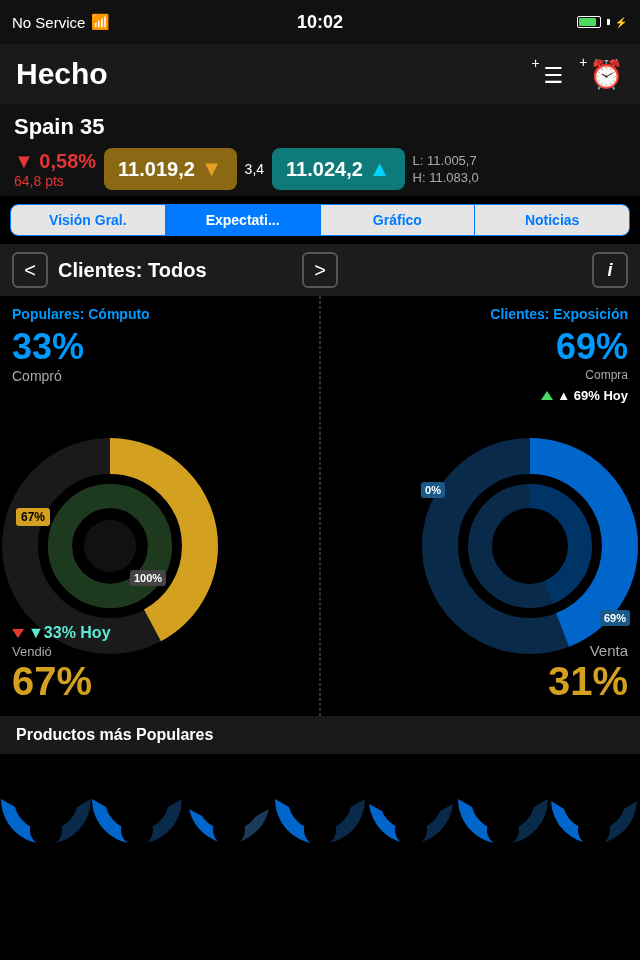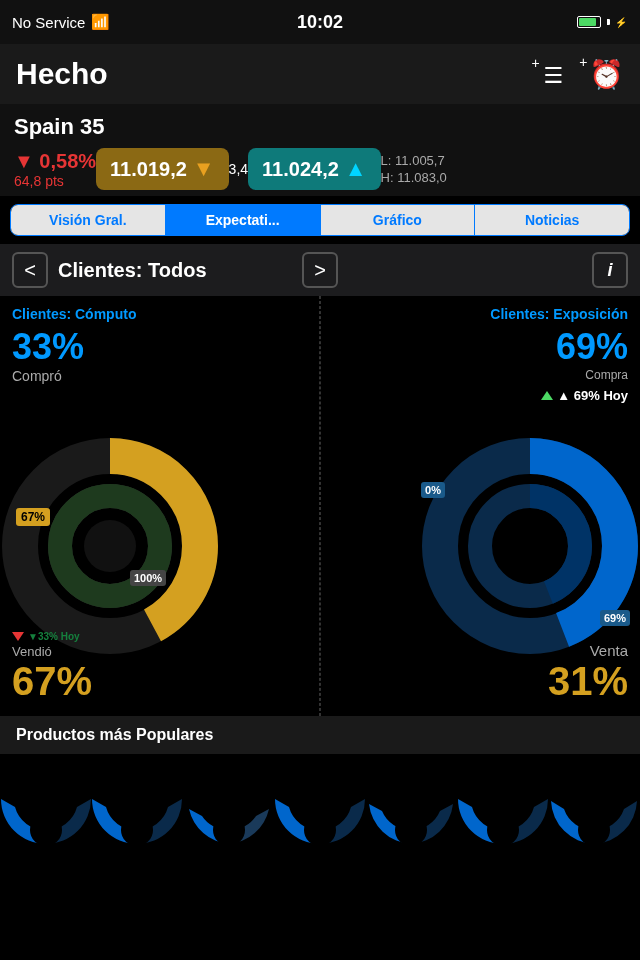--- a/index.html
+++ b/index.html
@@ -308,20 +308,21 @@
     .divider-v {
       position: absolute;
       top: 0; bottom: 0;
       left: 50%;
       border-left: 1px dashed #333;
     }
 
     .stock-prices-row {
       display: flex;
       align-items: center;
+      gap: 8px;
       flex-wrap: wrap;
     }
   </style>
 </head>
 <body>
 
 <div id="status-bar">
   <div class="status-left">
     <span>No Service</span>
     <span>📶</span>
@@ -396,42 +397,42 @@
   </div>
   <div style="flex:1;"></div>
   <div class="info-btn">
     <span style="font-style:italic; font-weight:700;">i</span>
   </div>
 </div>
 
 <div id="chart-area">
 
   <div class="left-panel">
-    <div class="panel-title">Clientes: Cómputo</div>
+    <div class="panel-title">Populares: Cómputo</div>
     <div class="pct-large pct-blue">33%</div>
     <div class="label-small">Compró</div>
 
     <svg width="240" height="240" viewBox="0 0 240 240" style="position:absolute; bottom:50px; left:-10px;">
 
       <circle cx="120" cy="120" r="90" fill="none" stroke="#1a1a1a" stroke-width="36"></circle>
 
       <circle cx="120" cy="120" r="90" fill="none" stroke="#d4a020" stroke-width="36" stroke-dasharray="379 566" stroke-dashoffset="141" transform="rotate(-90 120 120)"></circle>
 
       <circle cx="120" cy="120" r="50" fill="none" stroke="#2a2a2a" stroke-width="24"></circle>
       <circle cx="120" cy="120" r="50" fill="none" stroke="#1e3a1e" stroke-width="24" stroke-dasharray="314 314" stroke-dashoffset="0" transform="rotate(-90 120 120)"></circle>
       <circle cx="120" cy="120" r="26" fill="#111"></circle>
     </svg>
 
     <div style="position:absolute; bottom:190px; left:16px; background:#d4a020; color:#000; font-size:12px; font-weight:700; padding:2px 5px; border-radius:3px;">67%</div>
     <div style="position:absolute; bottom:130px; left:130px; background:#444; color:#fff; font-size:11px; font-weight:700; padding:2px 4px; border-radius:3px;">100%</div>
 
     <div style="position:absolute; bottom:12px; left:12px;">
       <div class="hoy-badge">
         <span class="triangle-down"></span>
-        <span style="font-size:10px; font-weight:700; color:#15803d;">▼33% Hoy</span>
+        <span style="font-size:16px; font-weight:700; color:#5eead4;">▼33% Hoy</span>
       </div>
       <div style="font-size:13px; color:#aaa; margin-top:2px;">Vendió</div>
       <div style="font-size:40px; font-weight:700; color:#d4a020;">67%</div>
     </div>
   </div>
 
   <div class="divider-v"></div>
 
   <div class="right-panel">
     <div class="panel-title" style="text-align:right;">Clientes: Exposición</div>

